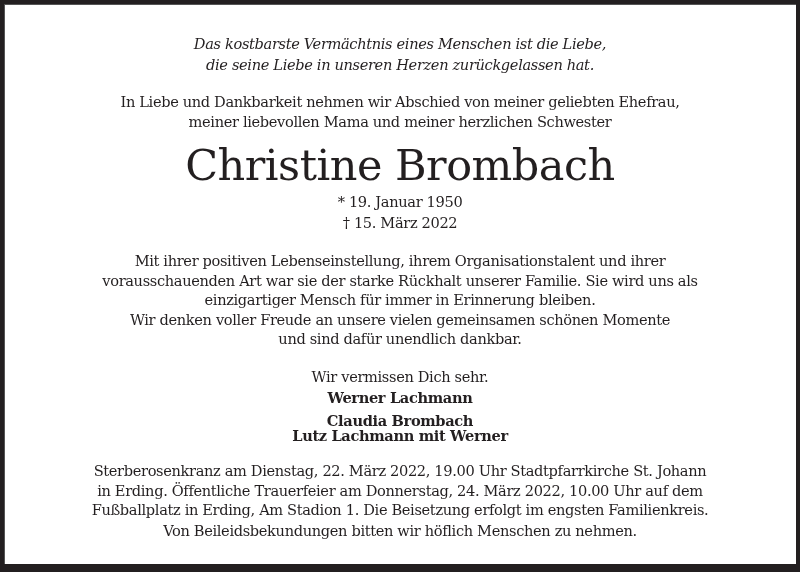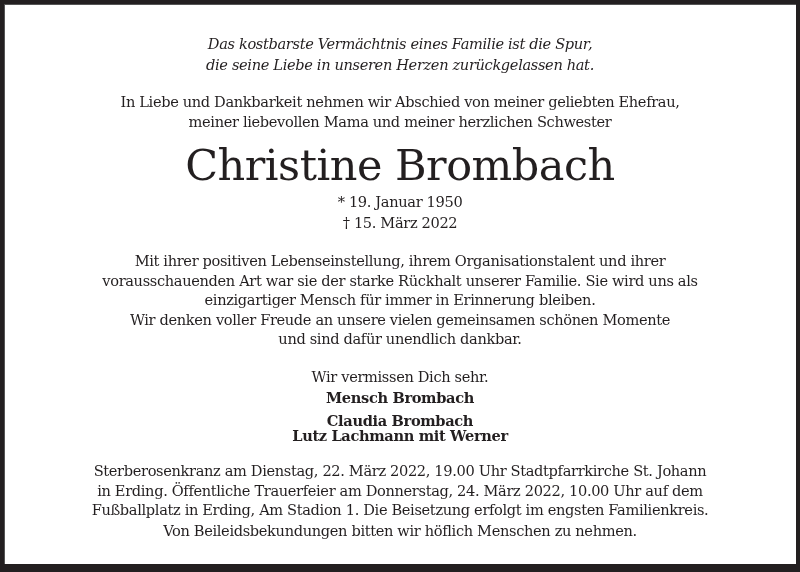--- a/index.html
+++ b/index.html
@@ -51,40 +51,40 @@
       line-height: 40px;
       letter-spacing: -0.5px;
     }
   </style>
 </head>
 <body>
 
 <div class="frame">
   <div class="doc">
 
-    <div class="line italic" style="top:31px">Das kostbarste Vermächtnis eines Familie ist die Spur,</div>
+    <div class="line italic" style="top:31px">Das kostbarste Vermächtnis eines Menschen ist die Liebe,</div>
     <div class="line italic" style="top:52px">die seine Liebe in unseren Herzen zurückgelassen hat.</div>
 
     <div class="line" style="top:89px">In Liebe und Dankbarkeit nehmen wir Abschied von meiner geliebten Ehefrau,</div>
     <div class="line" style="top:109px">meiner liebevollen Mama und meiner herzlichen Schwester</div>
 
     <div class="name" style="top:141px">Christine Brombach</div>
     <div class="line" style="top:189px">* 19. Januar 1950</div>
     <div class="line" style="top:210px">† 15. März 2022</div>
 
     <div class="line" style="top:248px">Mit ihrer positiven Lebenseinstellung, ihrem Organisationstalent und ihrer</div>
     <div class="line" style="top:268px">vorausschauenden Art war sie der starke Rückhalt unserer Familie. Sie wird uns als</div>
     <div class="line" style="top:287px">einzigartiger Mensch für immer in Erinnerung bleiben.</div>
 
     <div class="line" style="top:307px">Wir denken voller Freude an unsere vielen gemeinsamen schönen Momente</div>
     <div class="line" style="top:326px">und sind dafür unendlich dankbar.</div>
 
     <div class="line" style="top:364px">Wir vermissen Dich sehr.</div>
 
-    <div class="line bold" style="top:385px">Mensch Brombach</div>
+    <div class="line bold" style="top:385px">Werner Lachmann</div>
     <div class="line bold" style="top:408px">Claudia Brombach</div>
     <div class="line bold" style="top:423px">Lutz Lachmann mit Werner</div>
 
     <div class="line" style="top:458px">Sterberosenkranz am Dienstag, 22. März 2022, 19.00 Uhr Stadtpfarrkirche St. Johann</div>
     <div class="line" style="top:478px">in Erding. Öffentliche Trauerfeier am Donnerstag, 24. März 2022, 10.00 Uhr auf dem</div>
     <div class="line" style="top:497px">Fußballplatz in Erding, Am Stadion 1. Die Beisetzung erfolgt im engsten Familienkreis.</div>
 
     <div class="line" style="top:518px">Von Beileidsbekundungen bitten wir höflich Menschen zu nehmen.</div>
 
   </div>

